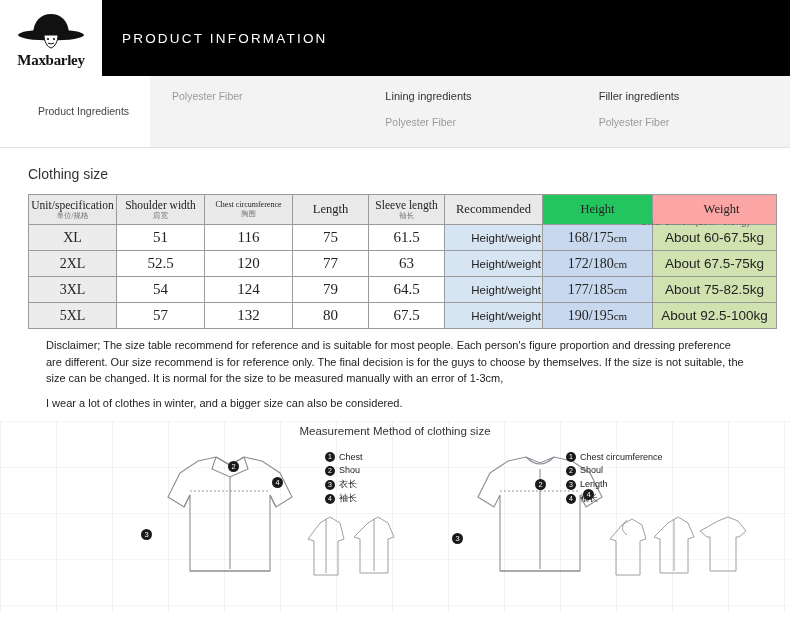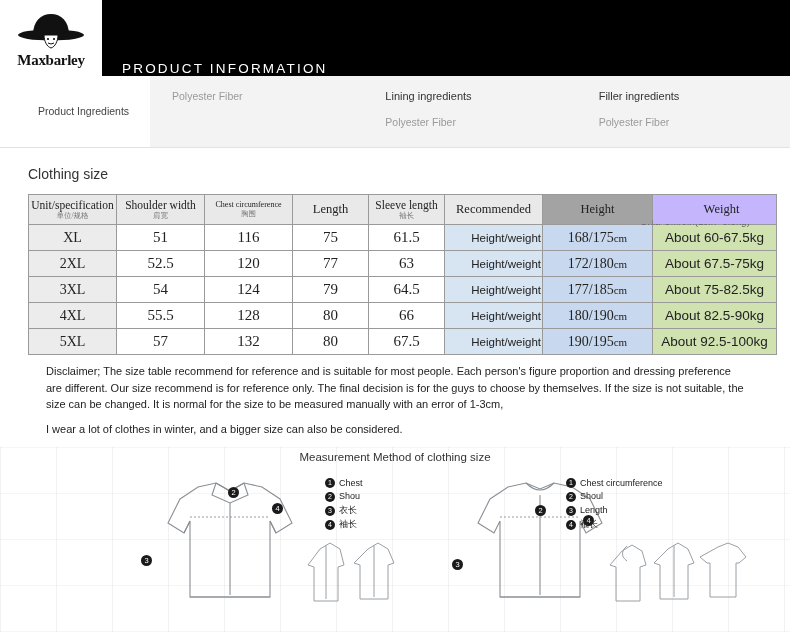--- a/index.html
+++ b/index.html
@@ -43,21 +43,21 @@
     font-weight: bold;
     font-size: 15px;
     letter-spacing: -0.3px;
     color: #111;
     margin-top: 1px;
   }
   .header-bar {
     flex: 1;
     background: #000000;
     display: flex;
-    align-items: flex-end;
+    align-items: center;
     padding-left: 20px;
   }
   .header-bar .title {
     color: #ffffff;
     font-size: 13.5px;
     letter-spacing: 2.2px;
     font-weight: normal;
   }
 
   
@@ -130,22 +130,22 @@
     font-weight: normal;
     height: 30px;
     color: #222;
     padding: 0 2px;
     position: relative;
   }
   table.size-table thead th.small-hdr {
     font-size: 8px;
     line-height: 1.15;
   }
-  table.size-table thead th.hdr-blue { background: #a3a3a3; margin-top: 7px; }
-  table.size-table thead th.hdr-green { background: #c4b5fd; padding-left: 16px; }
+  table.size-table thead th.hdr-blue { background: #22c55e; margin-top: 7px; }
+  table.size-table thead th.hdr-green { background: #fca5a5; padding-left: 16px; }
   table.size-table tbody td {
     height: 26px;
     font-size: 15px;
     background: #ffffff;
   }
   table.size-table tbody td.spec {
     font-size: 14px;
     background: #ececec;
   }
   table.size-table tbody td.rec {
@@ -350,30 +350,20 @@
           <td class="spec">3XL</td>
           <td>54</td>
           <td>124</td>
           <td>79</td>
           <td>64.5</td>
           <td class="rec">Height/weight</td>
           <td class="height"><span>177/185</span><span class="cm">cm</span></td>
           <td class="weight">About 75-82.5kg</td>
         </tr>
         <tr>
-          <td class="spec">4XL</td>
-          <td>55.5</td>
-          <td>128</td>
-          <td>80</td>
-          <td>66</td>
-          <td class="rec">Height/weight</td>
-          <td class="height"><span>180/190</span><span class="cm">cm</span></td>
-          <td class="weight">About 82.5-90kg</td>
-        </tr>
-        <tr>
           <td class="spec">5XL</td>
           <td>57</td>
           <td>132</td>
           <td>80</td>
           <td>67.5</td>
           <td class="rec">Height/weight</td>
           <td class="height"><span>190/195</span><span class="cm">cm</span></td>
           <td class="weight">About 92.5-100kg</td>
         </tr>
       </tbody>

